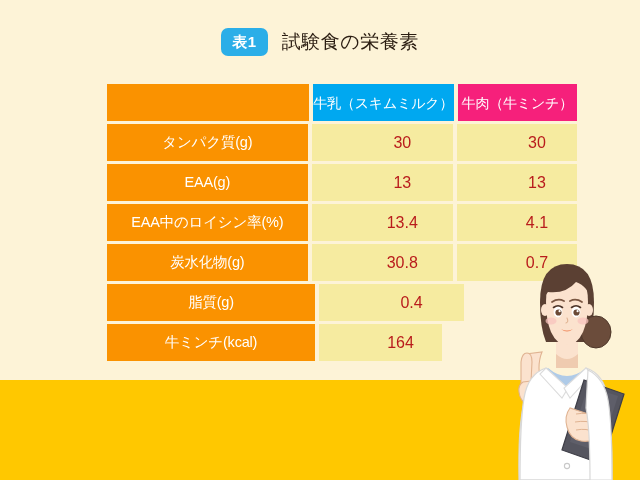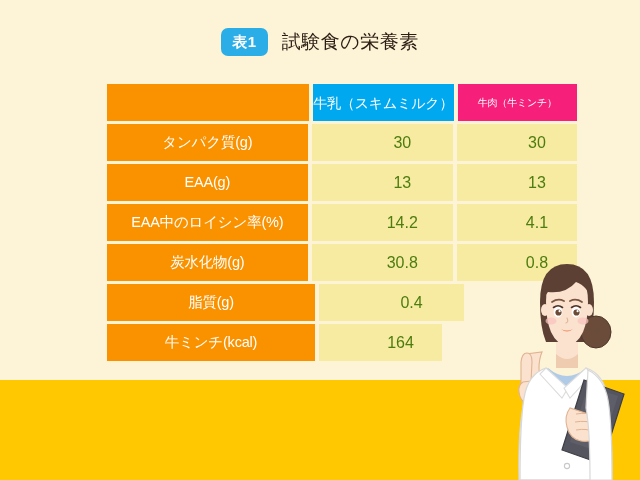--- a/index.html
+++ b/index.html
@@ -37,23 +37,23 @@
   .trow { display:flex; gap:4px; height:37px; }
   .cell {
     display:flex; align-items:center; justify-content:center;
     font-size:14.5px; line-height:1;
   }
   .c-label { width:208px; }
   .c-v1 { width:145px; }
   .c-v2 { width:123px; }
   .hdr-blank { background:#FA9200; }
   .hdr-milk  { background:#00A8F0; color:#fff; font-size:14px; letter-spacing:-0.2px; }
-  .hdr-beef  { background:#F6207B; color:#fff; font-size:10px; letter-spacing:-0.2px; }
+  .hdr-beef  { background:#F6207B; color:#fff; font-size:14px; letter-spacing:-0.2px; }
   .lab { background:#FA9200; color:#fff; font-size:14.5px; letter-spacing:-0.2px; }
-  .val { background:#F6EBA0; color:#4d7c0f; font-size:16px;padding-left:40px; }
+  .val { background:#F6EBA0; color:#b91c1c; font-size:16px;padding-left:40px; }
   
   .figure { position:absolute; left:488px; top:258px; width:152px; height:222px; }
 </style>
 </head>
 <body>
 
 <div id="stage">
 
   <div class="band"></div>
 
@@ -77,28 +77,28 @@
     </div>
 
     <div class="trow">
       <div class="cell c-label lab">EAA(g)</div>
       <div class="cell c-v1 val">13</div>
       <div class="cell c-v2 val">13</div>
     </div>
 
     <div class="trow">
       <div class="cell c-label lab">EAA中のロイシン率(%)</div>
-      <div class="cell c-v1 val">14.2</div>
+      <div class="cell c-v1 val">13.4</div>
       <div class="cell c-v2 val">4.1</div>
     </div>
 
     <div class="trow">
       <div class="cell c-label lab">炭水化物(g)</div>
       <div class="cell c-v1 val">30.8</div>
-      <div class="cell c-v2 val">0.8</div>
+      <div class="cell c-v2 val">0.7</div>
     </div>
 
     <div class="trow">
       <div class="cell c-label lab">脂質(g)</div>
       <div class="cell c-v1 val">0.4</div>
     </div>
 
     <div class="trow">
       <div class="cell c-label lab">牛ミンチ(kcal)</div>
       <div class="cell c-v2 val">164</div>

